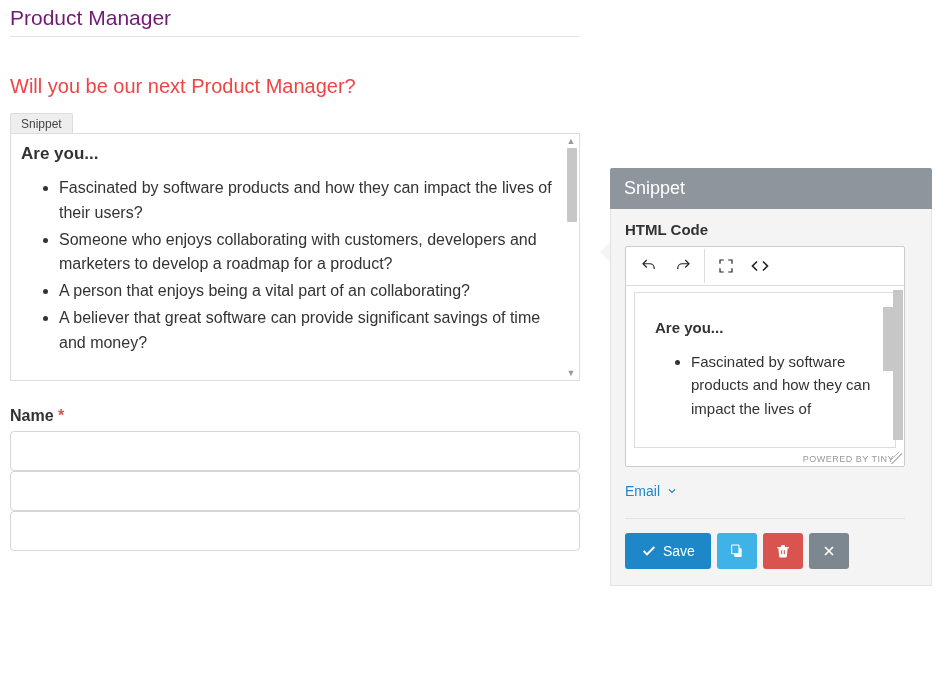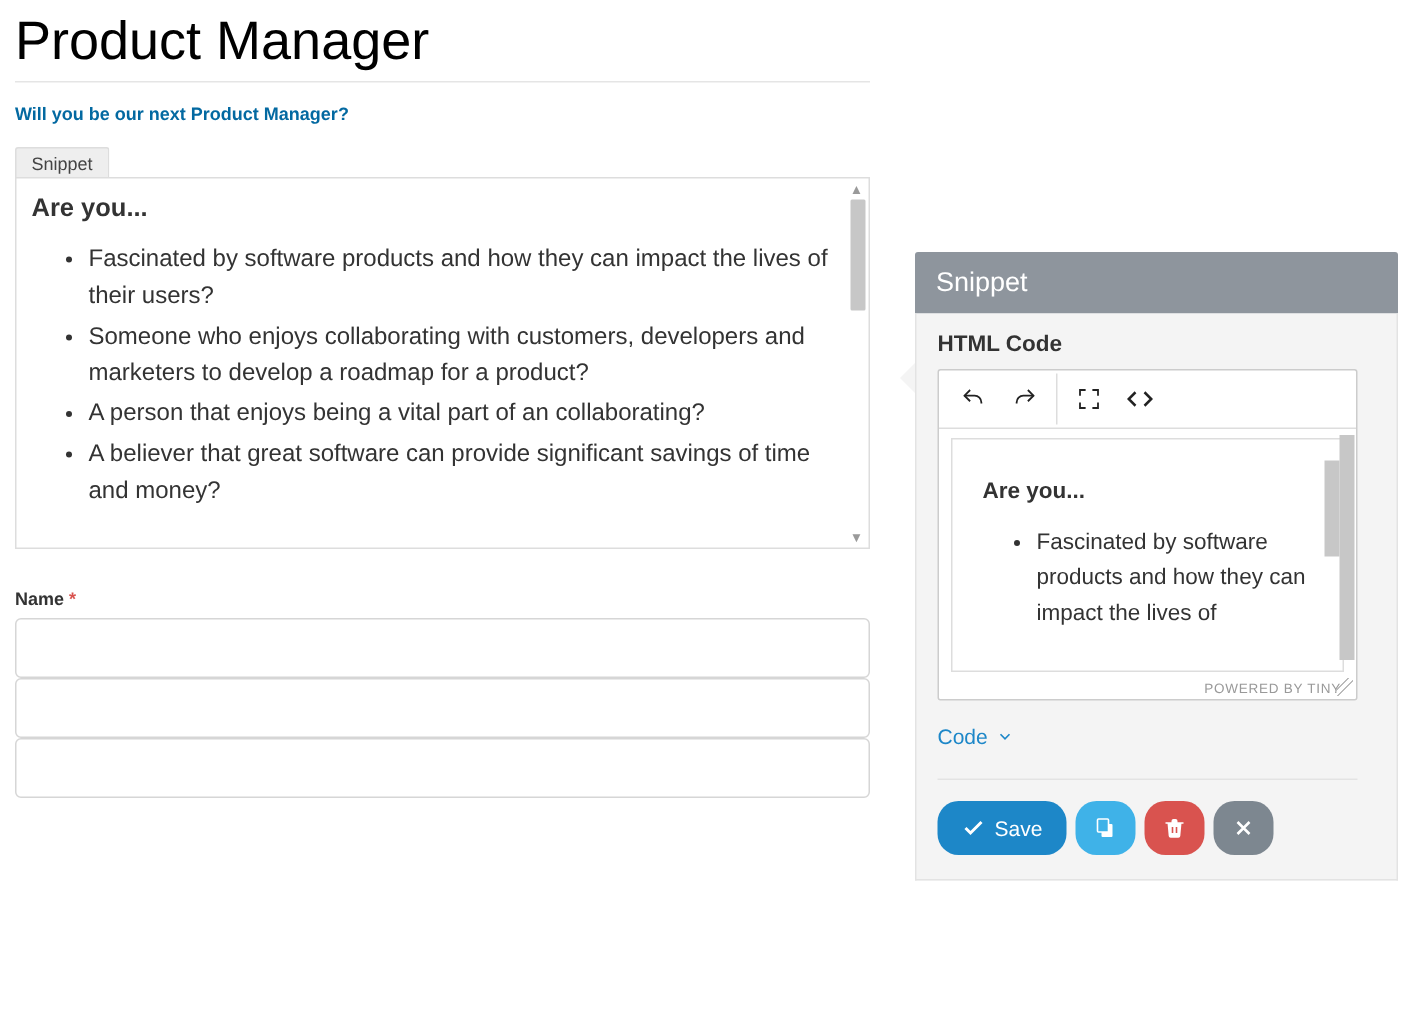--- a/index.html
+++ b/index.html
@@ -14,31 +14,31 @@
   }
   .page {
     display: flex;
     align-items: flex-start;
   }
   .left {
     width: 590px;
     padding: 6px 10px 10px 10px;
   }
   .page-title {
-    font-size: 36px;
+    font-size: 21px;
     font-weight: 400;
-    color: #000000;
+    color: #701a75;
     border-bottom: 1px solid #e5e5e5;
     padding-bottom: 6px;
-    margin-bottom: 14px;
+    margin-bottom: 38px;
   }
   .question {
-    font-size: 12px;
-    font-weight: 700;
-    color: #0369a1;
+    font-size: 20px;
+    font-weight: 400;
+    color: #ef4444;
     margin-bottom: 14px;
   }
   .snippet-tab {
     display: inline-block;
     background: #eee;
     border: 1px solid #ddd;
     border-bottom: none;
     font-size: 12px;
     color: #444;
     padding: 3px 10px;
@@ -97,21 +97,21 @@
     position: absolute;
     right: 0;
     top: 12px;
     width: 10px;
     height: 74px;
     background: #c7c7c7;
     border-radius: 1px;
     cursor: pointer;
   }
   .form-label {
-    font-size: 12px;
+    font-size: 16px;
     font-weight: 700;
     color: #333;
     margin-top: 26px;
     margin-bottom: 6px;
     display: block;
   }
   .req { color: #d9534f; }
   .text-input {
     width: 100%;
     height: 40px;
@@ -266,21 +266,21 @@
 
   .panel-divider {
     border: none;
     border-top: 1px solid #e3e3e3;
     margin: 18px 0 14px 0;
   }
   .btn-row { display: flex; gap: 6px; }
   .btn {
     height: 36px;
     border: none;
-    border-radius: 14px;
+    border-radius: 3px;
     color: #fff;
     display: inline-flex;
     align-items: center;
     justify-content: center;
     padding: 0 12px;
     font-size: 14px;
     cursor: pointer;
   }
   .btn svg { width: 16px; height: 16px; fill: #fff; }
   .btn-save { background: #1d87c8; padding: 0 16px; gap: 6px; }
@@ -377,21 +377,21 @@
             <span class="powered">POWERED BY TINY</span>
             <span class="resize-grip"></span>
           </div>
         </div>
         <div class="editor-outer-scrollbar">
           <div class="bar-thumb"></div>
         </div>
       </div>
 
       <a class="more-link">
-        <span>Code</span>
+        <span>Email</span>
         <svg viewBox="0 0 24 24">
             <path d="M6 9l6 6 6-6"></path>
           </svg>
       </a>
 
       <hr class="panel-divider">
 
       <div class="btn-row">
         <button class="btn btn-save">
           <svg viewBox="0 0 24 24">

